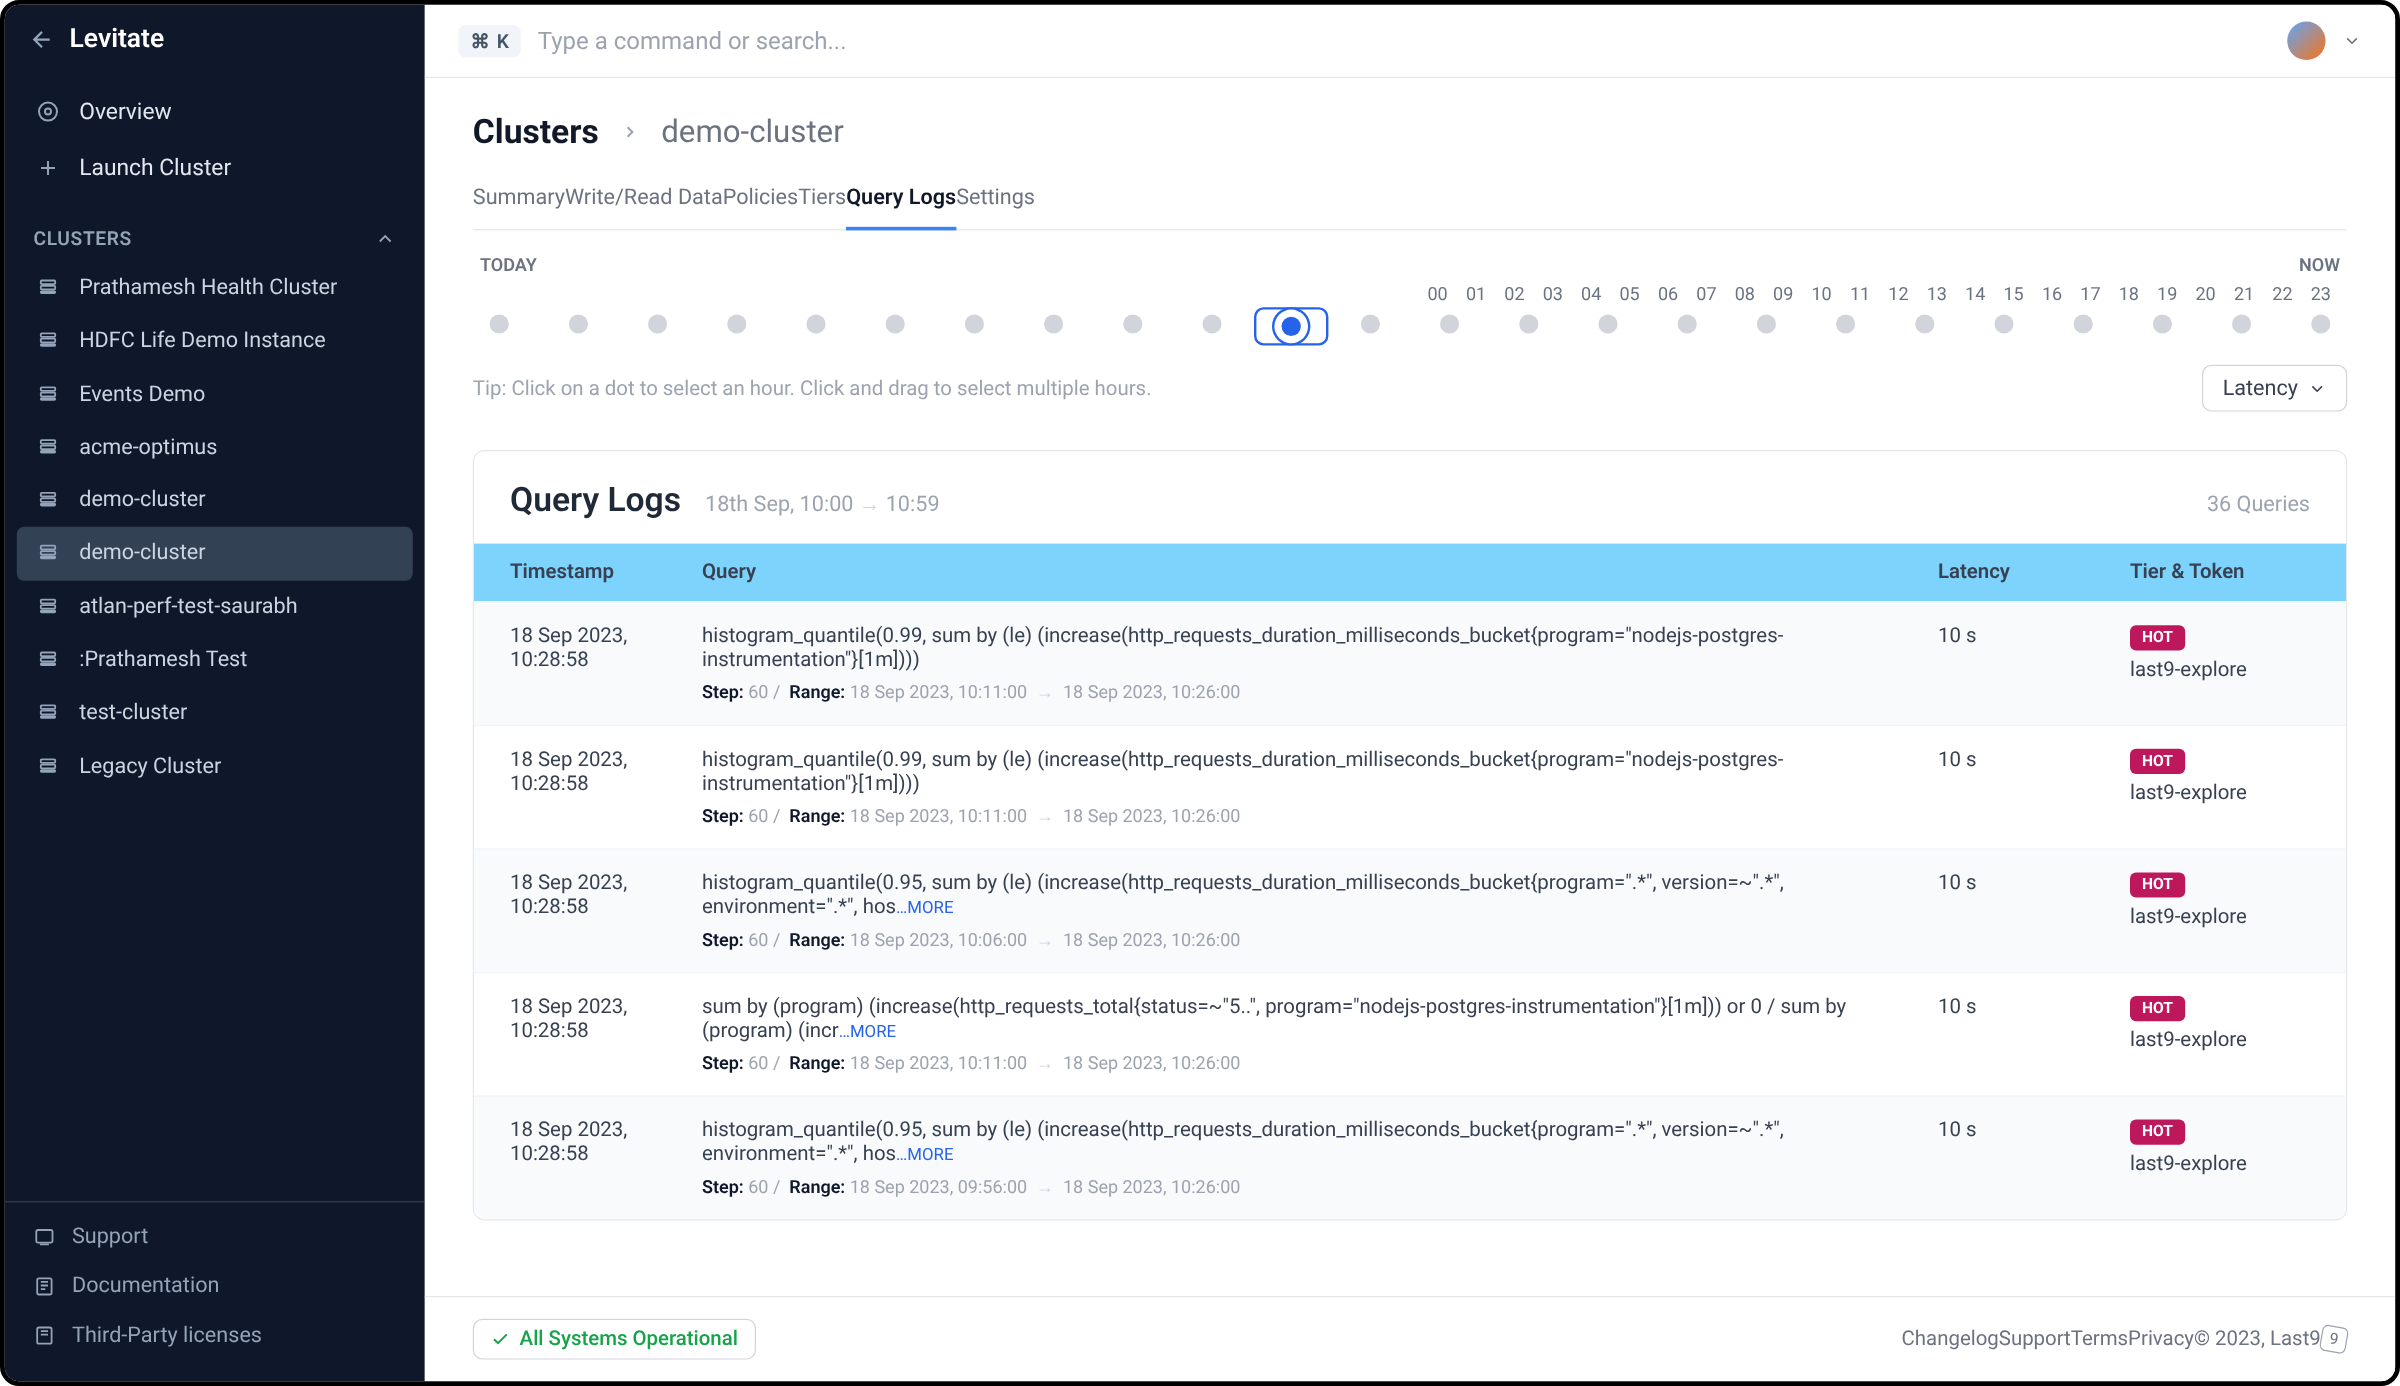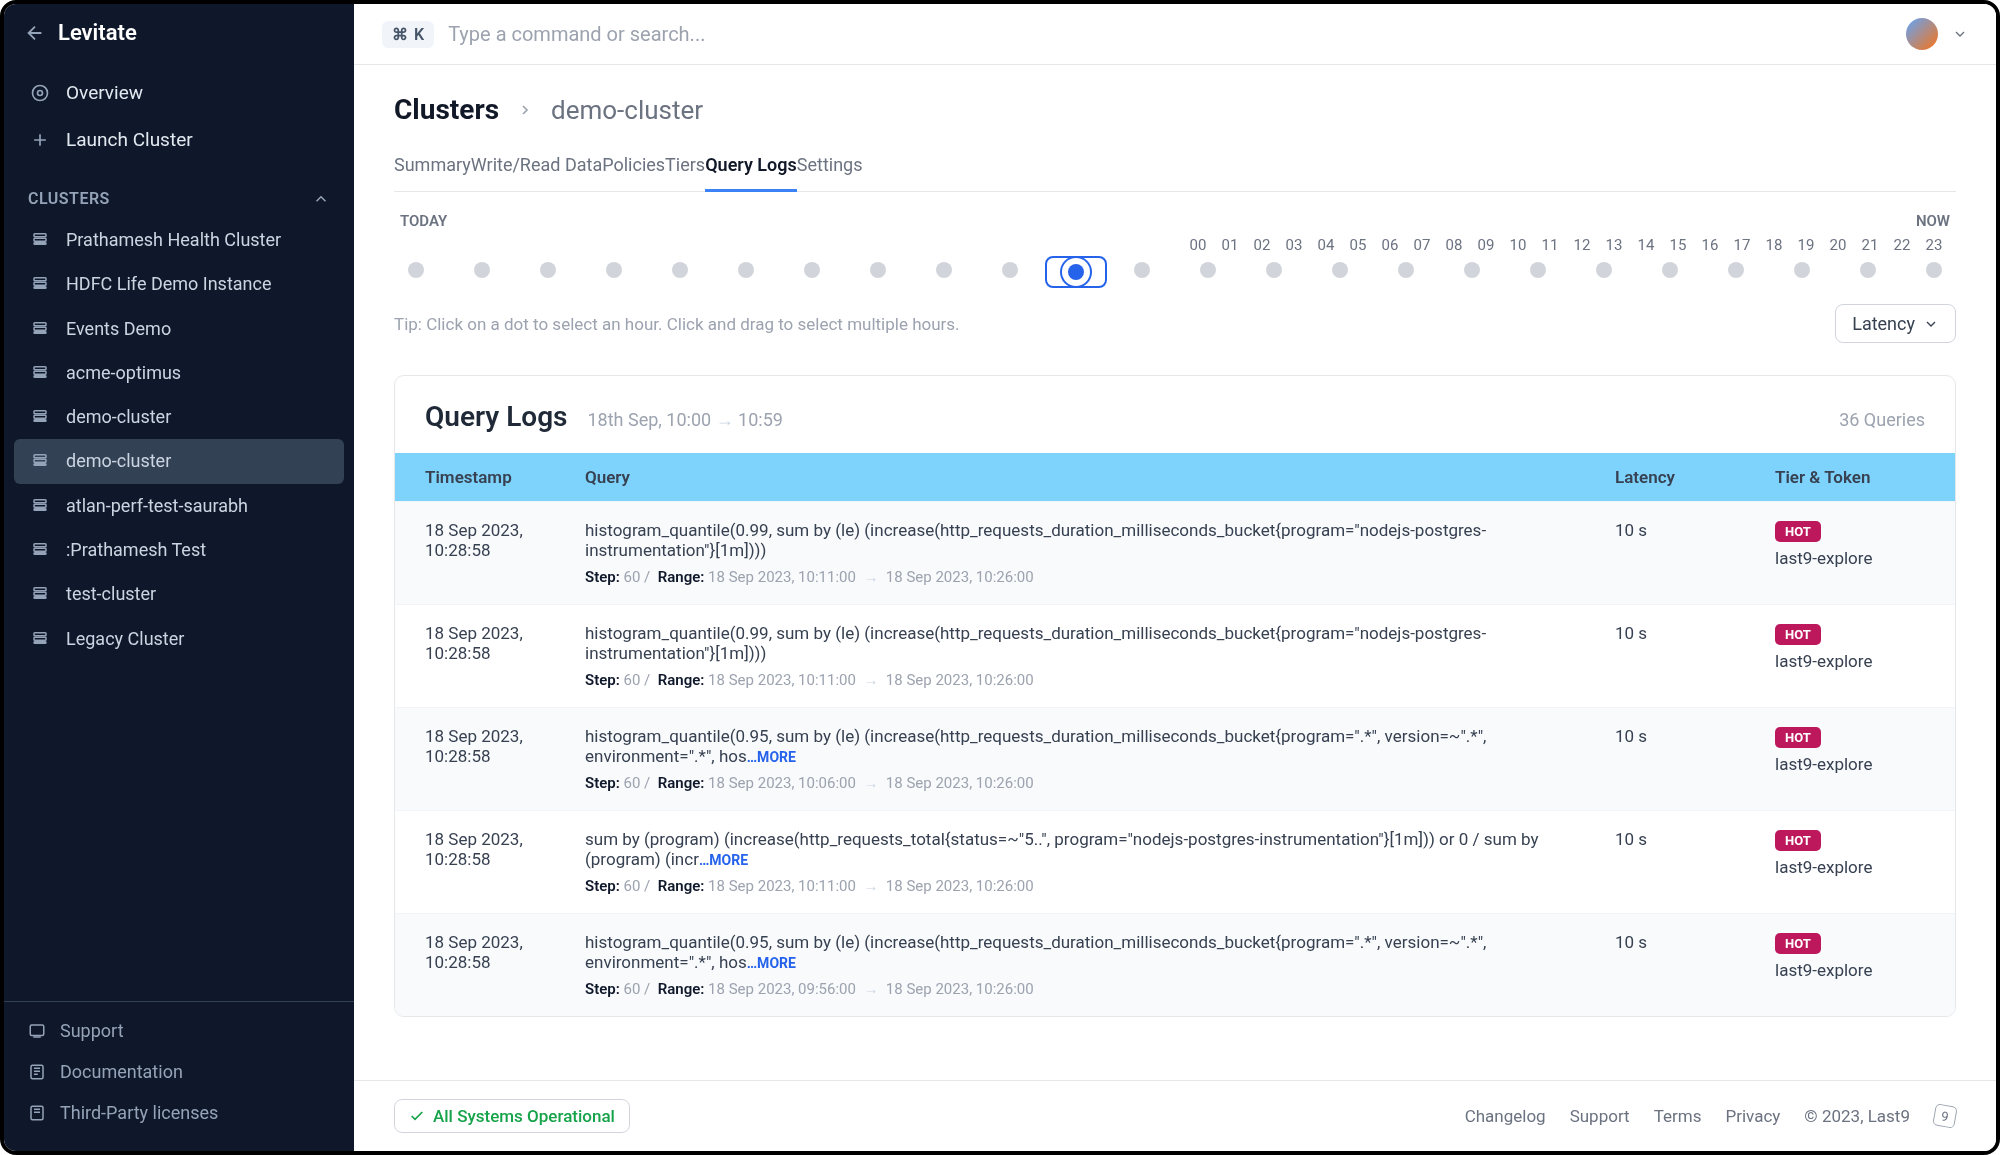--- a/index.html
+++ b/index.html
@@ -62,31 +62,31 @@
 .col-ts { width: 160px; flex-shrink: 0; }
 .col-q { flex: 1; padding-right: 20px; }
 .col-lat { width: 160px; flex-shrink: 0; }
 .col-tier { width: 150px; flex-shrink: 0; }
 
 .row { display: flex; padding: 18px 30px; border-top: 1px solid #f1f5f9; font-size: 17px; }
 .row:nth-child(odd) { background: #f8fafc; }
 .ts-cell { width: 160px; flex-shrink: 0; color: #374151; }
 .q-cell { flex: 1; padding-right: 20px; color: #374151; }
 .q-text { word-break: break-word; }
-.more { color: #2563eb; font-size: 14px; font-weight: 700; cursor: pointer; }
+.more { color: #2563eb; font-size: 14px; font-weight: 400; cursor: pointer; }
 .meta { margin-top: 8px; font-size: 15px; color: #9ca3af; }
 .meta b { color: #0f172a; font-weight: 600; }
 .lat-cell { width: 160px; flex-shrink: 0; color: #374151; }
 .tier-cell { width: 150px; flex-shrink: 0; }
 .badge { display: inline-block; background: #be185d; color: #fff; font-size: 13px; font-weight: 700; padding: 3px 10px; border-radius: 5px; }
 .token { margin-top: 6px; color: #374151; }
 
 .footer { display: flex; align-items: center; padding: 18px 40px; border-top: 1px solid #e5e7eb; font-size: 17px; color: #6b7280; }
 .status-pill { display: inline-flex; align-items: center; gap: 8px; border: 1px solid #d1d5db; border-radius: 8px; padding: 6px 14px; color: #16a34a; font-weight: 500; }
-.footer-links { margin-left: auto; display: flex; gap: 24px; align-items: center; }
+.footer-links { margin-left: auto; display: flex; align-items: center; }
 .footer-links span { cursor: pointer; }
 .nine { display: inline-flex; align-items: center; justify-content: center; width: 22px; height: 22px; border: 1px solid #9ca3af; border-radius: 5px; font-size: 13px; transform: rotate(10deg); }
 
 svg { display: block; }
 </style>
 </head>
 <body>
 
 <div class="app">
   <aside class="sidebar">

